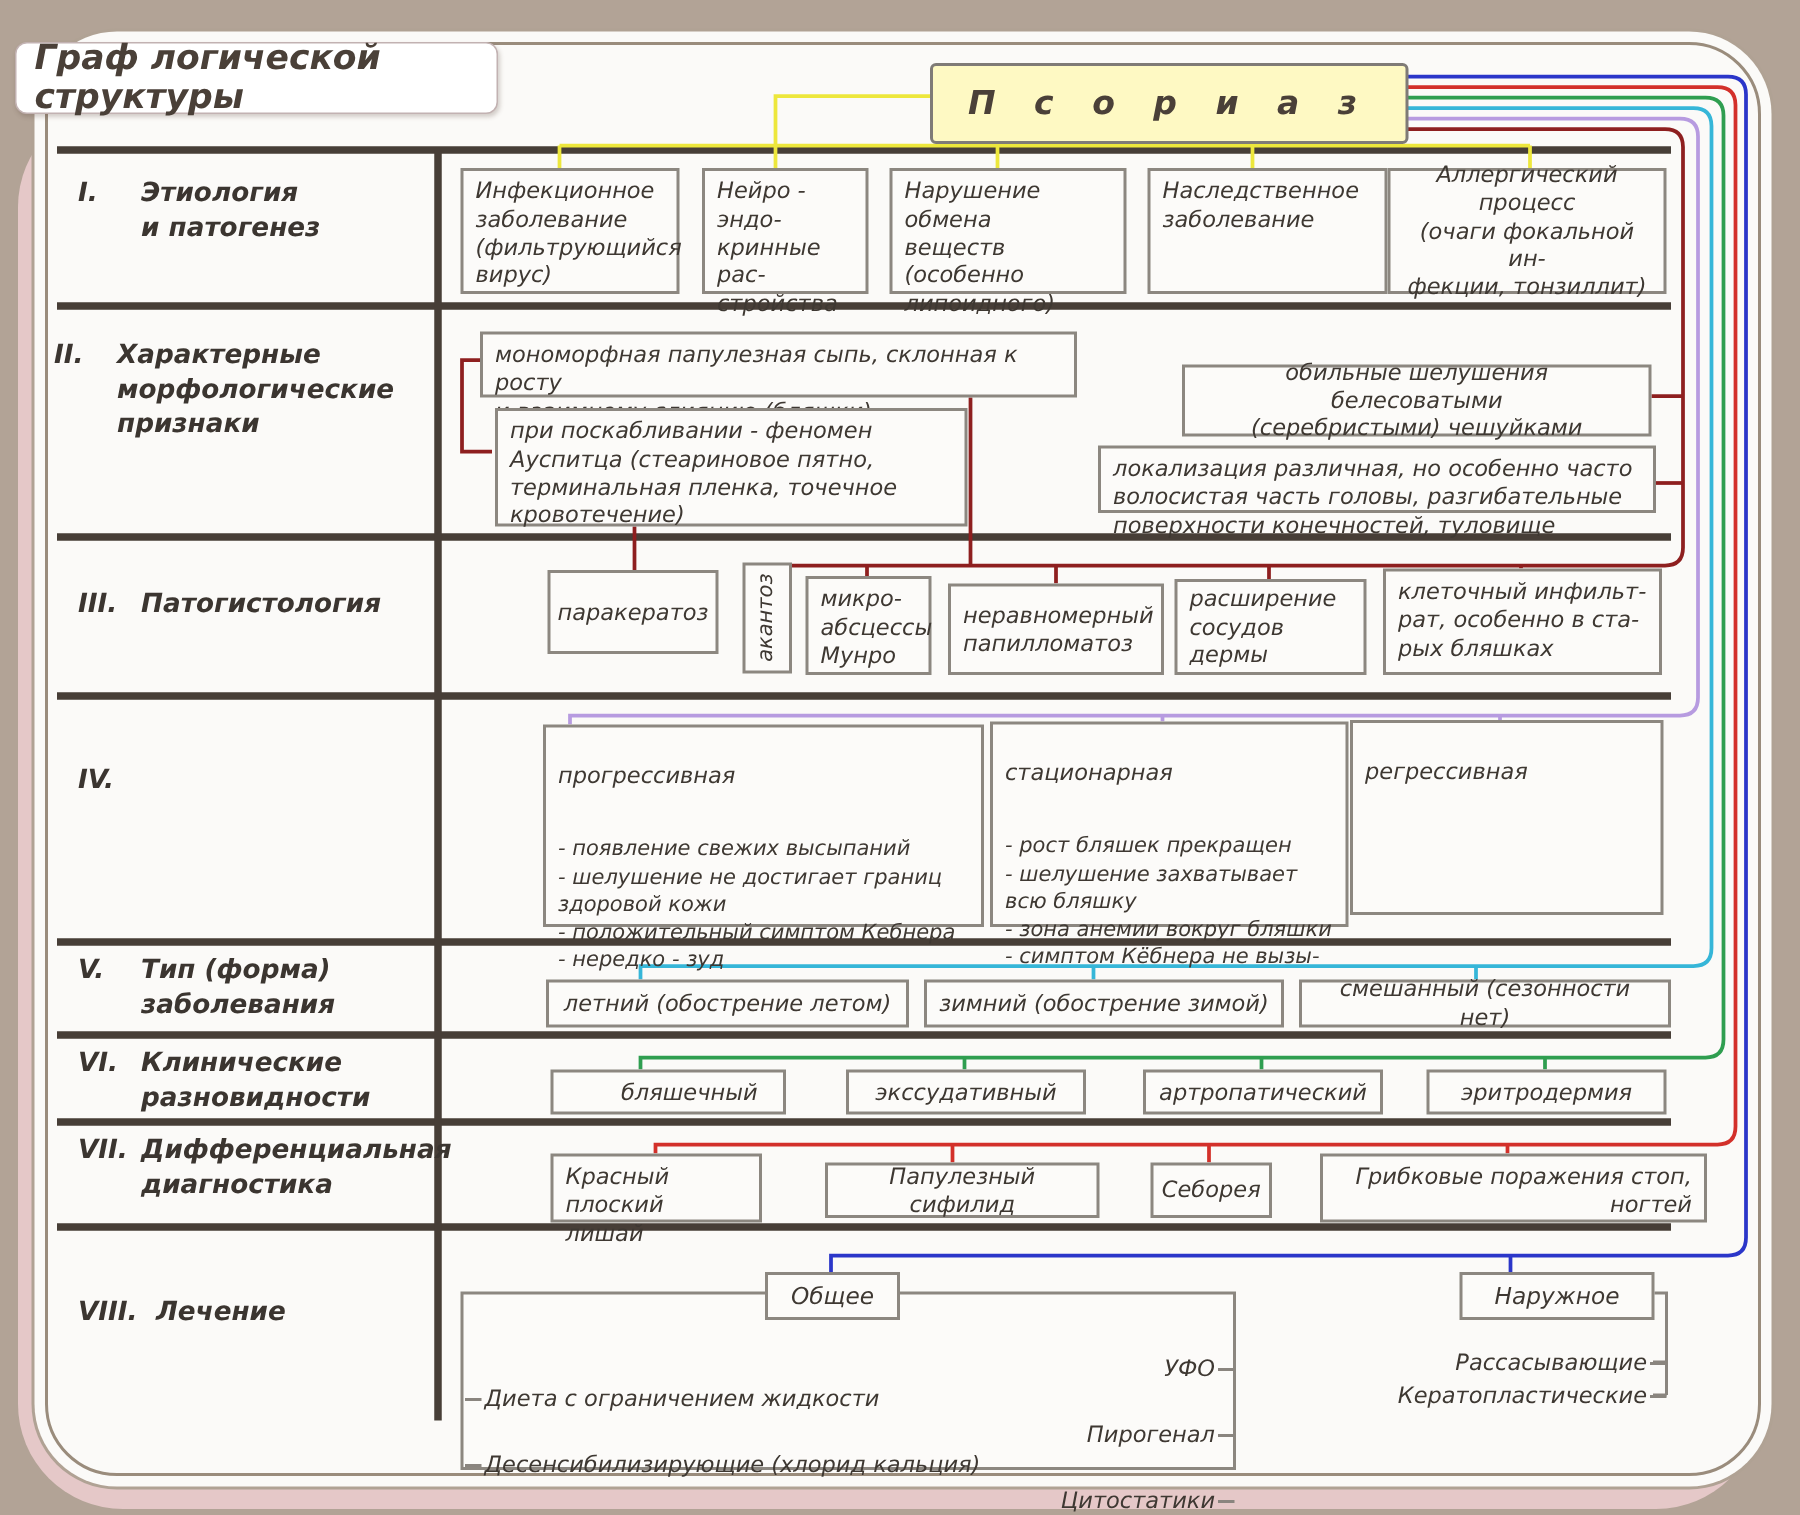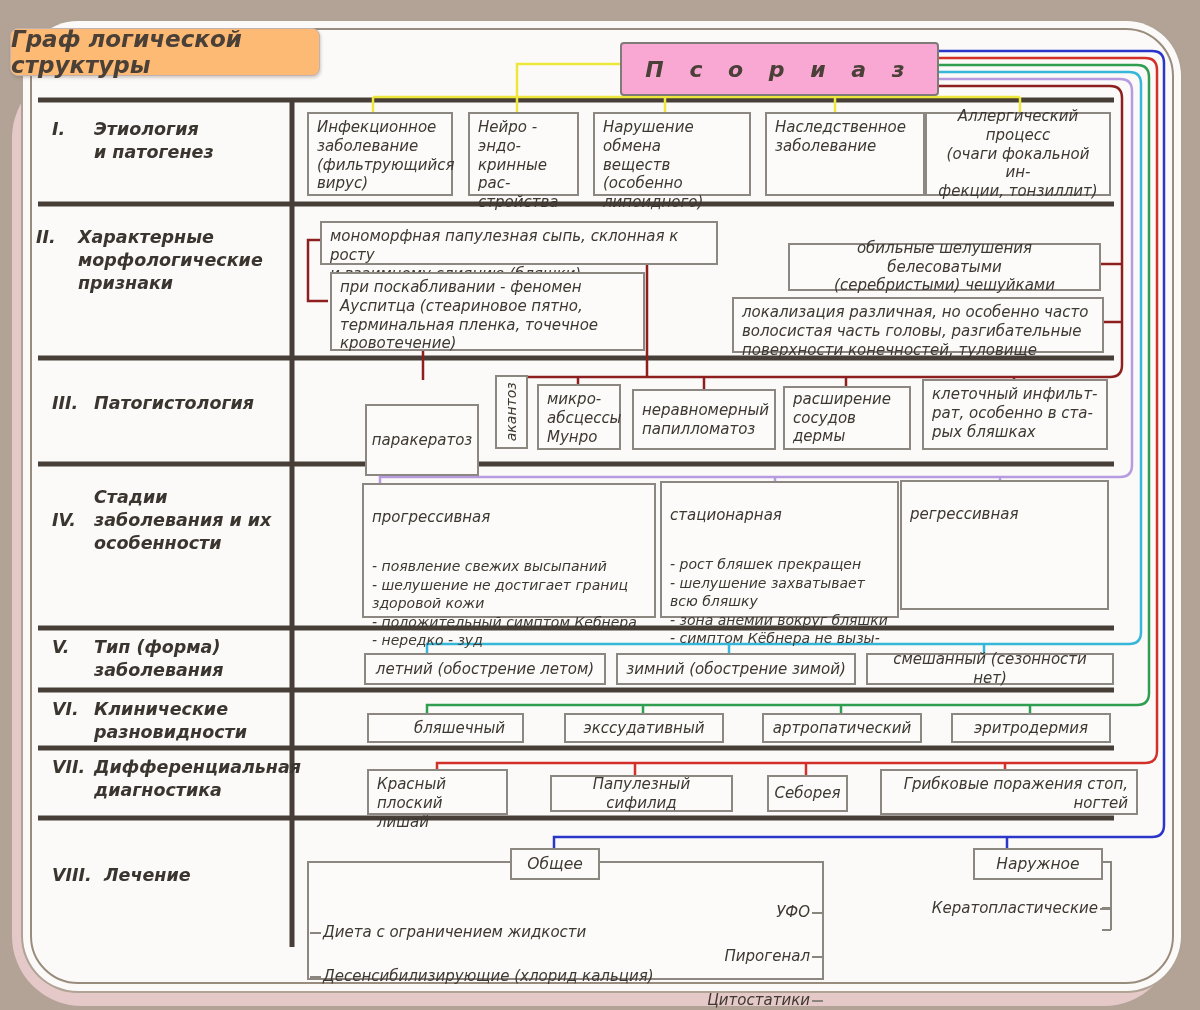--- a/index.html
+++ b/index.html
@@ -12,27 +12,28 @@
     position:absolute;left:12px;top:68px;width:1162px;height:938px;
     border-radius:70px;background:#e5c8c8;
   }
   .page{
     position:absolute;left:30px;top:28px;width:1140px;height:952px;
     border-radius:48px;background:#fbfaf8;border:2px solid #9a8c7c;
     box-shadow:0 0 0 7px #fbfaf8,0 0 0 9px #b0a294;
   }
   .abs{position:absolute;}
   .pill{
-    background:#fdba74;border:1px solid #c2b2b2;border-radius:8px;
+    background:#ffffff;border:1px solid #c2b2b2;border-radius:8px;
     color:#4a4038;font-weight:bold;font-style:italic;
     display:flex;align-items:center;justify-content:center;
     box-shadow:1px 2px 3px rgba(90,70,60,.25);
+    padding-left:12px;
   }
   .rootbox{
-    background:#f9a8d4;border:2px solid #7f7b77;border-radius:4px;
+    background:#fef9c3;border:2px solid #7f7b77;border-radius:4px;
     color:#4a4038;font-weight:bold;font-style:italic;letter-spacing:9px;
     display:flex;align-items:center;justify-content:center;font-size:22px;
     z-index:5;
   }
   .sec{position:absolute;display:flex;color:#3b3530;font-weight:bold;
     font-style:italic;font-size:17.5px;line-height:1.3;z-index:3;}
   .sec .num{width:42px;flex:none;}
   .sec .txt{white-space:pre-line;}
   .num-offset{padding-top:23px;}
   .bx{
@@ -154,23 +155,20 @@
   <span class="txt">Характерные
 морфологические
 признаки</span>
 </div>
 <div class="sec" style="left:52px;top:392px;">
   <span class="num">III.</span>
   <span class="txt">Патогистология</span>
 </div>
 <div class="sec" style="left:52px;top:486px;">
   <span class="num num-offset">IV.</span>
-  <span class="txt">Стадии
-заболевания и их
-особенности</span>
 </div>
 <div class="sec" style="left:52px;top:636px;">
   <span class="num">V.</span>
   <span class="txt">Тип (форма)
 заболевания</span>
 </div>
 <div class="sec" style="left:52px;top:698px;">
   <span class="num">VI.</span>
   <span class="txt">Клинические
 разновидности</span>
@@ -202,25 +200,25 @@
 фекции, тонзиллит)</div>
 
 <div class="bx" style="left:320px;top:221px;width:398px;height:44px;">мономорфная папулезная сыпь,  склонная к росту
 и  взаимному  слиянию  (бляшки)</div>
 <div class="bx" style="left:330px;top:272px;width:315px;height:79px;">при  поскабливании  -  феномен
 Ауспитца  (стеариновое  пятно,
 терминальная пленка, точечное
 кровотечение)</div>
 <div class="bx cc" style="left:788px;top:243px;width:313px;height:48px;">обильные  шелушения  белесоватыми
 (серебристыми)  чешуйками</div>
-<div class="bx" style="left:732px;top:297px;width:372px;height:56px;">локализация различная,  но особенно часто
+<div class="bx" style="left:732px;top:297px;width:372px;height:45px;">локализация различная,  но особенно часто
 волосистая часть головы,  разгибательные
 поверхности конечностей, туловище</div>
 
-<div class="bx cc" style="left:365px;top:380px;width:114px;height:72px;margin-top:24px;">паракератоз</div>
+<div class="bx cc" style="left:365px;top:380px;width:114px;height:56px;">паракератоз</div>
 <div class="bx vert" style="left:495px;top:375px;width:33px;height:74px;">
   <span>акантоз</span>
 </div>
 <div class="bx" style="left:537px;top:384px;width:84px;height:66px;">микро-
 абсцессы
 Мунро</div>
 <div class="bx cv" style="left:632px;top:389px;width:144px;height:61px;">неравномерный
 папилломатоз</div>
 <div class="bx cv" style="left:783px;top:386px;width:128px;height:64px;">расширение
 сосудов дермы</div>
@@ -276,14 +274,15 @@
     <li>УФО</li>
     <li>Пирогенал</li>
     <li>Цитостатики</li>
     
     
   </ul>
 </div>
 <div class="labelbox" style="left:510px;top:848px;width:86px;height:28px;">Общее</div>
 <div class="labelbox" style="left:973px;top:848px;width:126px;height:28px;">Наружное</div>
 <ul class="treat-list tick-r abs" style="left:868px;top:897px;width:230px;text-align:right;">
+  <li style="position:relative;">Рассасывающие</li>
   <li style="position:relative;">Кератопластические</li>
 </ul>
 
 </body></html>

